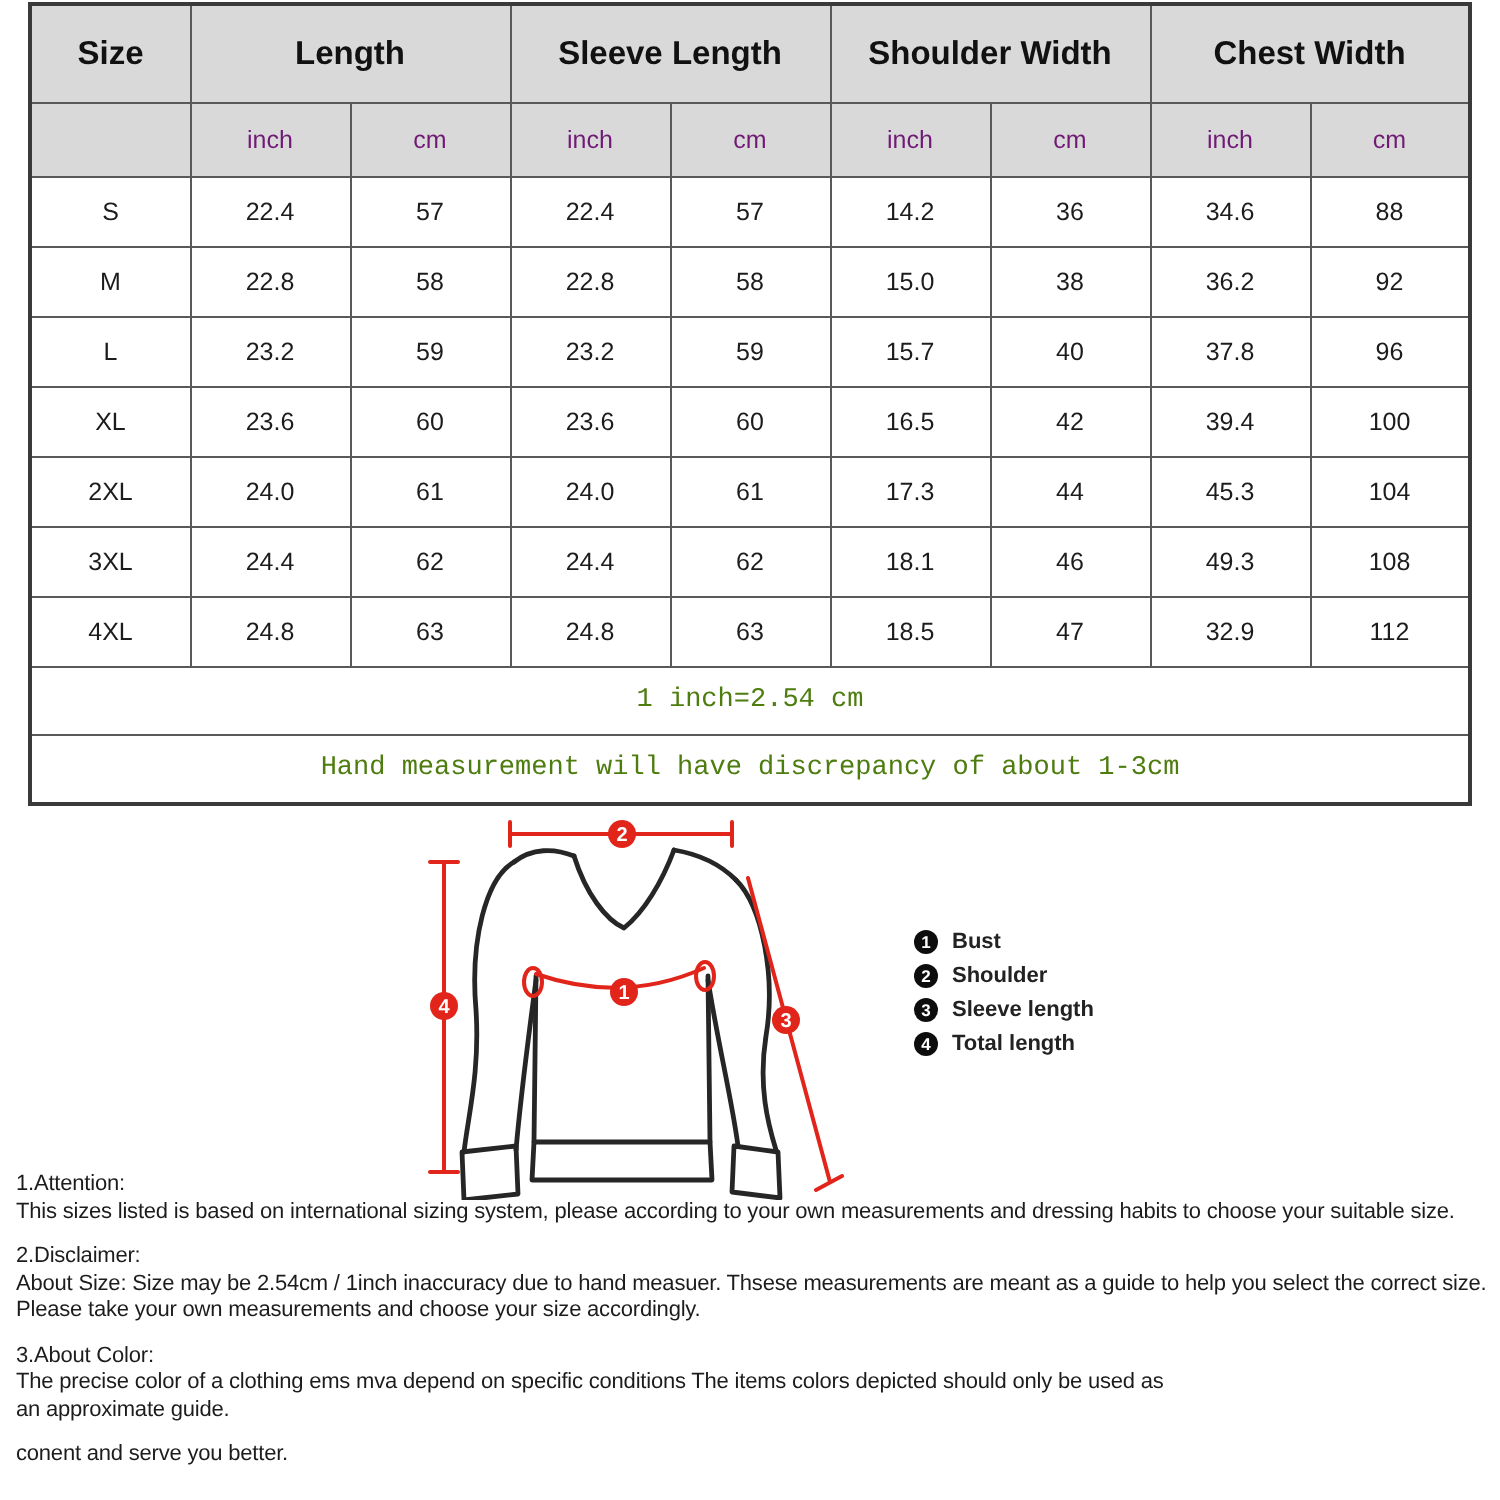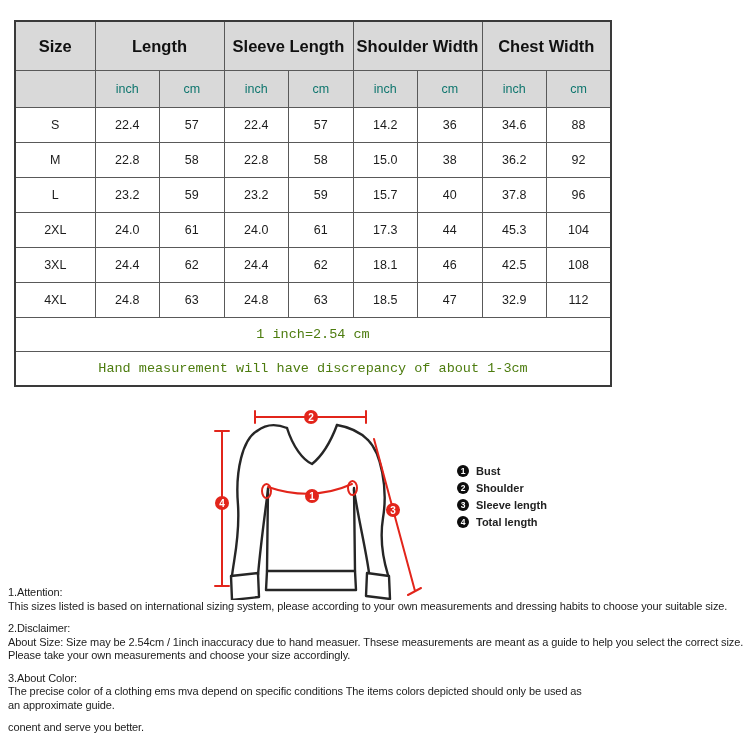--- a/index.html
+++ b/index.html
@@ -8,22 +8,22 @@
     background: #ffffff;
     font-family: "Liberation Sans", sans-serif;
     color: #1c1c1c;
     position: relative;
     overflow: hidden;
   }
   .stage { position: absolute; inset: 0; }
 
   
   table.size-chart {
-    position: absolute; left: 14px; top: 20px;
-    width: 598px;
+    position: absolute; left: 14px; top: 1px;
+    width: 722px;
     border-collapse: collapse;
     table-layout: fixed;
     border: 2px solid #3a3a3a;
   }
   table.size-chart th, table.size-chart td {
     border: 1px solid #595959;
     text-align: center;
     vertical-align: middle;
     padding: 0;
   }
@@ -31,21 +31,21 @@
     background: #d9d9d9;
     font-size: 16.5px;
     font-weight: bold;
     height: 48px;
     color: #111;
   }
   tr.units td {
     background: #d9d9d9;
     font-size: 12.5px;
     height: 36px;
-    color: #0f766e;
+    color: #701a75;
   }
   tbody.data td {
     font-size: 12.5px;
     height: 34px;
     background: #fff;
   }
   tr.foot td {
     font-family: "Liberation Mono", monospace;
     font-size: 13.5px;
     height: 33px;
@@ -162,20 +162,31 @@
           <td>23.2</td>
           <td>59</td>
           <td>23.2</td>
           <td>59</td>
           <td>15.7</td>
           <td>40</td>
           <td>37.8</td>
           <td>96</td>
         </tr>
 
+        <tr>
+          <td>XL</td>
+          <td>23.6</td>
+          <td>60</td>
+          <td>23.6</td>
+          <td>60</td>
+          <td>16.5</td>
+          <td>42</td>
+          <td>39.4</td>
+          <td>100</td>
+        </tr>
 
         <tr>
           <td>2XL</td>
           <td>24.0</td>
           <td>61</td>
           <td>24.0</td>
           <td>61</td>
           <td>17.3</td>
           <td>44</td>
           <td>45.3</td>
@@ -183,21 +194,21 @@
         </tr>
 
         <tr>
           <td>3XL</td>
           <td>24.4</td>
           <td>62</td>
           <td>24.4</td>
           <td>62</td>
           <td>18.1</td>
           <td>46</td>
-          <td>42.5</td>
+          <td>49.3</td>
           <td>108</td>
         </tr>
 
         <tr>
           <td>4XL</td>
           <td>24.8</td>
           <td>63</td>
           <td>24.8</td>
           <td>63</td>
           <td>18.5</td>

